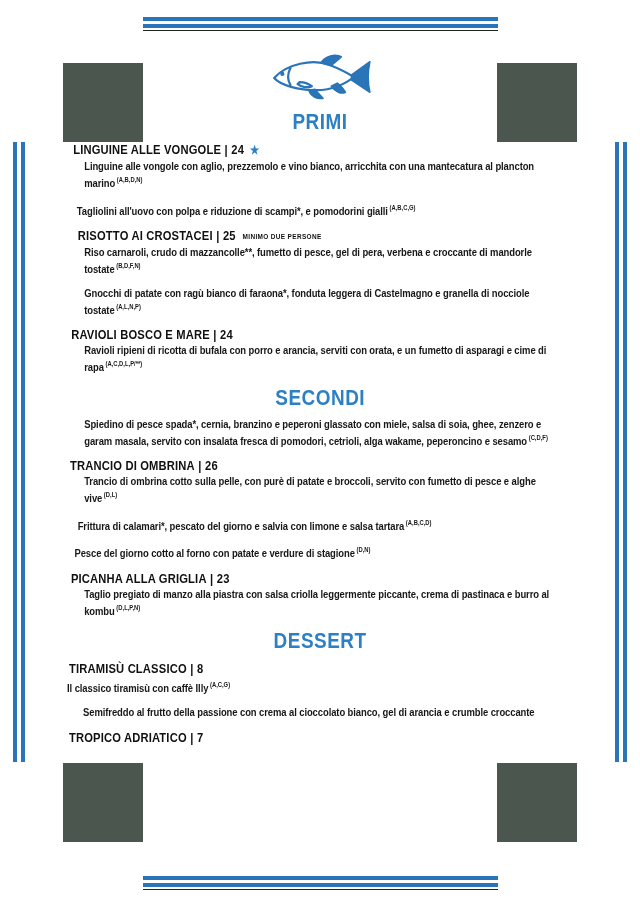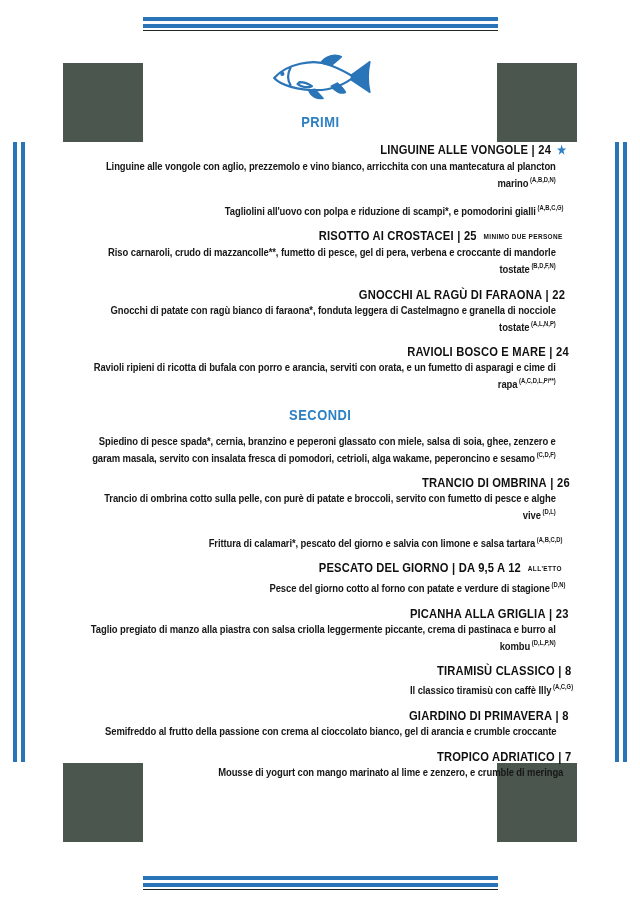--- a/index.html
+++ b/index.html
@@ -8,27 +8,27 @@
     background:#ffffff;font-family:"Liberation Sans",sans-serif;
     -webkit-font-smoothing:antialiased;
   }
   .deco{position:absolute}
   .blue-line{background:#2a74b8}
   .hairline{background:#1d2722}
   .sage{background:#4b574e}
 
   .content{position:absolute;left:58px;right:58px;top:0;padding-top:110px}
 
-  .section-title{font-size:15px;line-height:24px;font-weight:800;color:#2d80c3;
+  .section-title{font-size:22px;line-height:24px;font-weight:800;color:#2d80c3;
     text-align:center;margin:12px 0 8px;letter-spacing:.6px}
   .menu-section:first-child .section-title{margin-top:0}
   .sq{display:inline-block;transform:scaleX(.86);transform-origin:50% 50%;white-space:nowrap}
   .sqd{display:inline-block;transform:scaleX(.9);transform-origin:50% 50%}
 
-  .item{margin:0 0 11px;text-align:right}
+  .item{margin:0 0 11px;text-align:left}
   .name-line{font-size:13px;line-height:15px;font-weight:800;color:#101010;letter-spacing:.2px}
   .price-sep{padding:0 4px}
   .tag{font-size:7.5px;font-weight:800;letter-spacing:.4px;margin-left:8px;vertical-align:1px}
   .star{color:#2d80c3;font-size:12px;margin-left:7px;vertical-align:0}
   .desc{font-size:10.5px;line-height:13px;font-weight:700;color:#171717;margin-top:2px;letter-spacing:-.1px}
   .desc sup{font-size:6.5px;font-weight:800;letter-spacing:0}
 
   .fish{position:absolute;left:264px;top:48px;width:112px;height:58px}
 </style>
 </head>
@@ -76,58 +76,55 @@
           <div class="desc"><span class="sqd"><span>Linguine alle vongole con aglio, prezzemolo e vino bianco, arricchita con una mantecatura al plancton marino</span><sup> (A,B,D,N)</sup></span></div>
         </div>
         <div class="item">
           <div class="desc"><span class="sqd"><span>Tagliolini all'uovo con polpa e riduzione di scampi*, e pomodorini gialli</span><sup> (A,B,C,G)</sup></span></div>
         </div>
         <div class="item">
           <div class="name-line"><span class="sq"><span>RISOTTO AI CROSTACEI</span><span class="price-sep">|</span><span>25</span><span class="tag">MINIMO DUE PERSONE</span></span></div>
           <div class="desc"><span class="sqd"><span>Riso carnaroli, crudo di mazzancolle**, fumetto di pesce, gel di pera, verbena e croccante di mandorle tostate</span><sup> (B,D,F,N)</sup></span></div>
         </div>
         <div class="item">
-          <div class="name-line"><span class="sq"><span>GNOCCHI AL RAGÙ DI FARAONA</span><span class="price-sep">|</span><span>22</span></span></div>
           <div class="desc"><span class="sqd"><span>Gnocchi di patate con ragù bianco di faraona*, fonduta leggera di Castelmagno e granella di nocciole tostate</span><sup> (A,L,N,P)</sup></span></div>
         </div>
         <div class="item">
           <div class="name-line"><span class="sq"><span>RAVIOLI BOSCO E MARE</span><span class="price-sep">|</span><span>24</span></span></div>
           <div class="desc"><span class="sqd"><span>Ravioli ripieni di ricotta di bufala con porro e arancia, serviti con orata, e un fumetto di asparagi e cime di rapa</span><sup> (A,C,D,L,P/**)</sup></span></div>
         </div>
       </section>
       <section class="menu-section">
         <h2 class="section-title"><span class="sq">SECONDI</span></h2>
         <div class="item">
           <div class="desc"><span class="sqd"><span>Spiedino di pesce spada*, cernia, branzino e peperoni glassato con miele, salsa di soia, ghee, zenzero e garam masala, servito con insalata fresca di pomodori, cetrioli, alga wakame, peperoncino e sesamo</span><sup> (C,D,F)</sup></span></div>
         </div>
         <div class="item">
           <div class="name-line"><span class="sq"><span>TRANCIO DI OMBRINA</span><span class="price-sep">|</span><span>26</span></span></div>
           <div class="desc"><span class="sqd"><span>Trancio di ombrina cotto sulla pelle, con purè di patate e broccoli, servito con fumetto di pesce e alghe vive</span><sup> (D,L)</sup></span></div>
         </div>
         <div class="item">
           <div class="desc"><span class="sqd"><span>Frittura di calamari*, pescato del giorno e salvia con limone e salsa tartara</span><sup> (A,B,C,D)</sup></span></div>
         </div>
         <div class="item">
-          <div class="name-line"><span class="sq"><span>PESCATO DEL GIORNO</span><span class="price-sep">|</span><span>DA 9,5 A 12</span><span class="tag">ALL'ETTO</span></span></div>
           <div class="desc"><span class="sqd"><span>Pesce del giorno cotto al forno con patate e verdure di stagione</span><sup> (D,N)</sup></span></div>
         </div>
         <div class="item">
           <div class="name-line"><span class="sq"><span>PICANHA ALLA GRIGLIA</span><span class="price-sep">|</span><span>23</span></span></div>
           <div class="desc"><span class="sqd"><span>Taglio pregiato di manzo alla piastra con salsa criolla leggermente piccante, crema di pastinaca e burro al kombu</span><sup> (D,L,P,N)</sup></span></div>
         </div>
       </section>
       <section class="menu-section">
+        <h2 class="section-title"><span class="sq">DESSERT</span></h2>
         <div class="item">
           <div class="name-line"><span class="sq"><span>TIRAMISÙ CLASSICO</span><span class="price-sep">|</span><span>8</span></span></div>
           <div class="desc"><span class="sqd"><span>Il classico tiramisù con caffè Illy</span><sup> (A,C,G)</sup></span></div>
         </div>
         <div class="item">
-          <div class="name-line"><span class="sq"><span>GIARDINO DI PRIMAVERA</span><span class="price-sep">|</span><span>8</span></span></div>
           <div class="desc"><span class="sqd"><span>Semifreddo al frutto della passione con crema al cioccolato bianco, gel di arancia e crumble croccante</span></span></div>
         </div>
         <div class="item">
           <div class="name-line"><span class="sq"><span>TROPICO ADRIATICO</span><span class="price-sep">|</span><span>7</span></span></div>
-          <div class="desc"><span class="sqd"><span>Mousse di yogurt con mango marinato al lime e zenzero, e crumble di meringa</span></span></div>
         </div>
       </section>
     </div>
 
 </main>
 
 </body></html>

